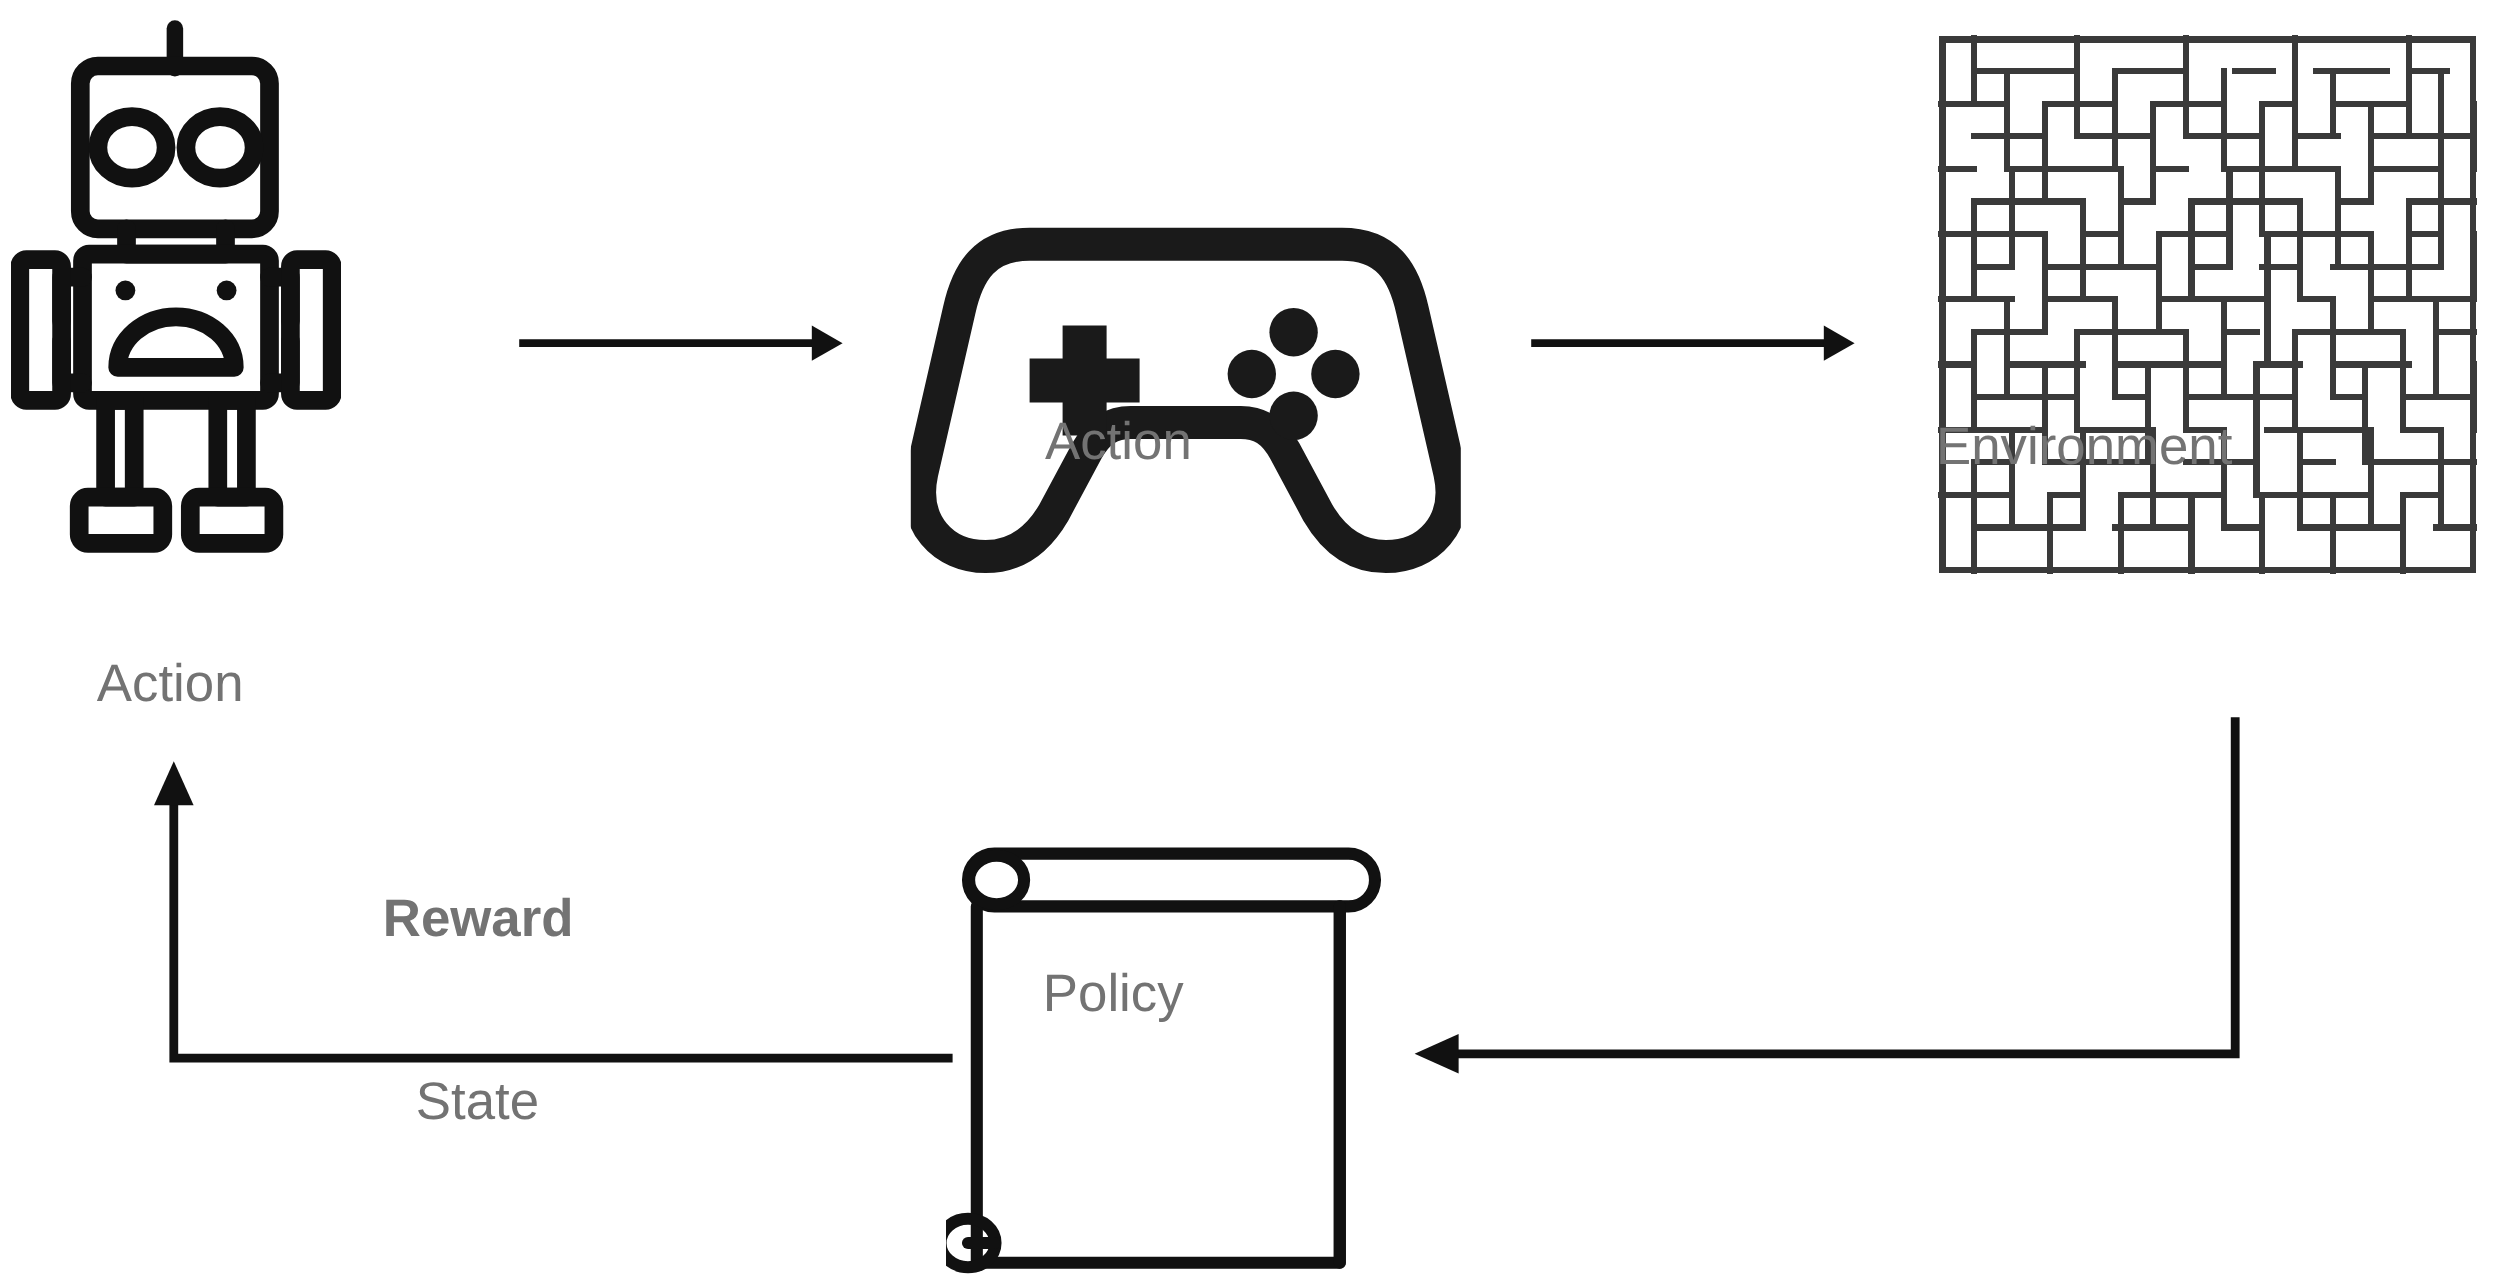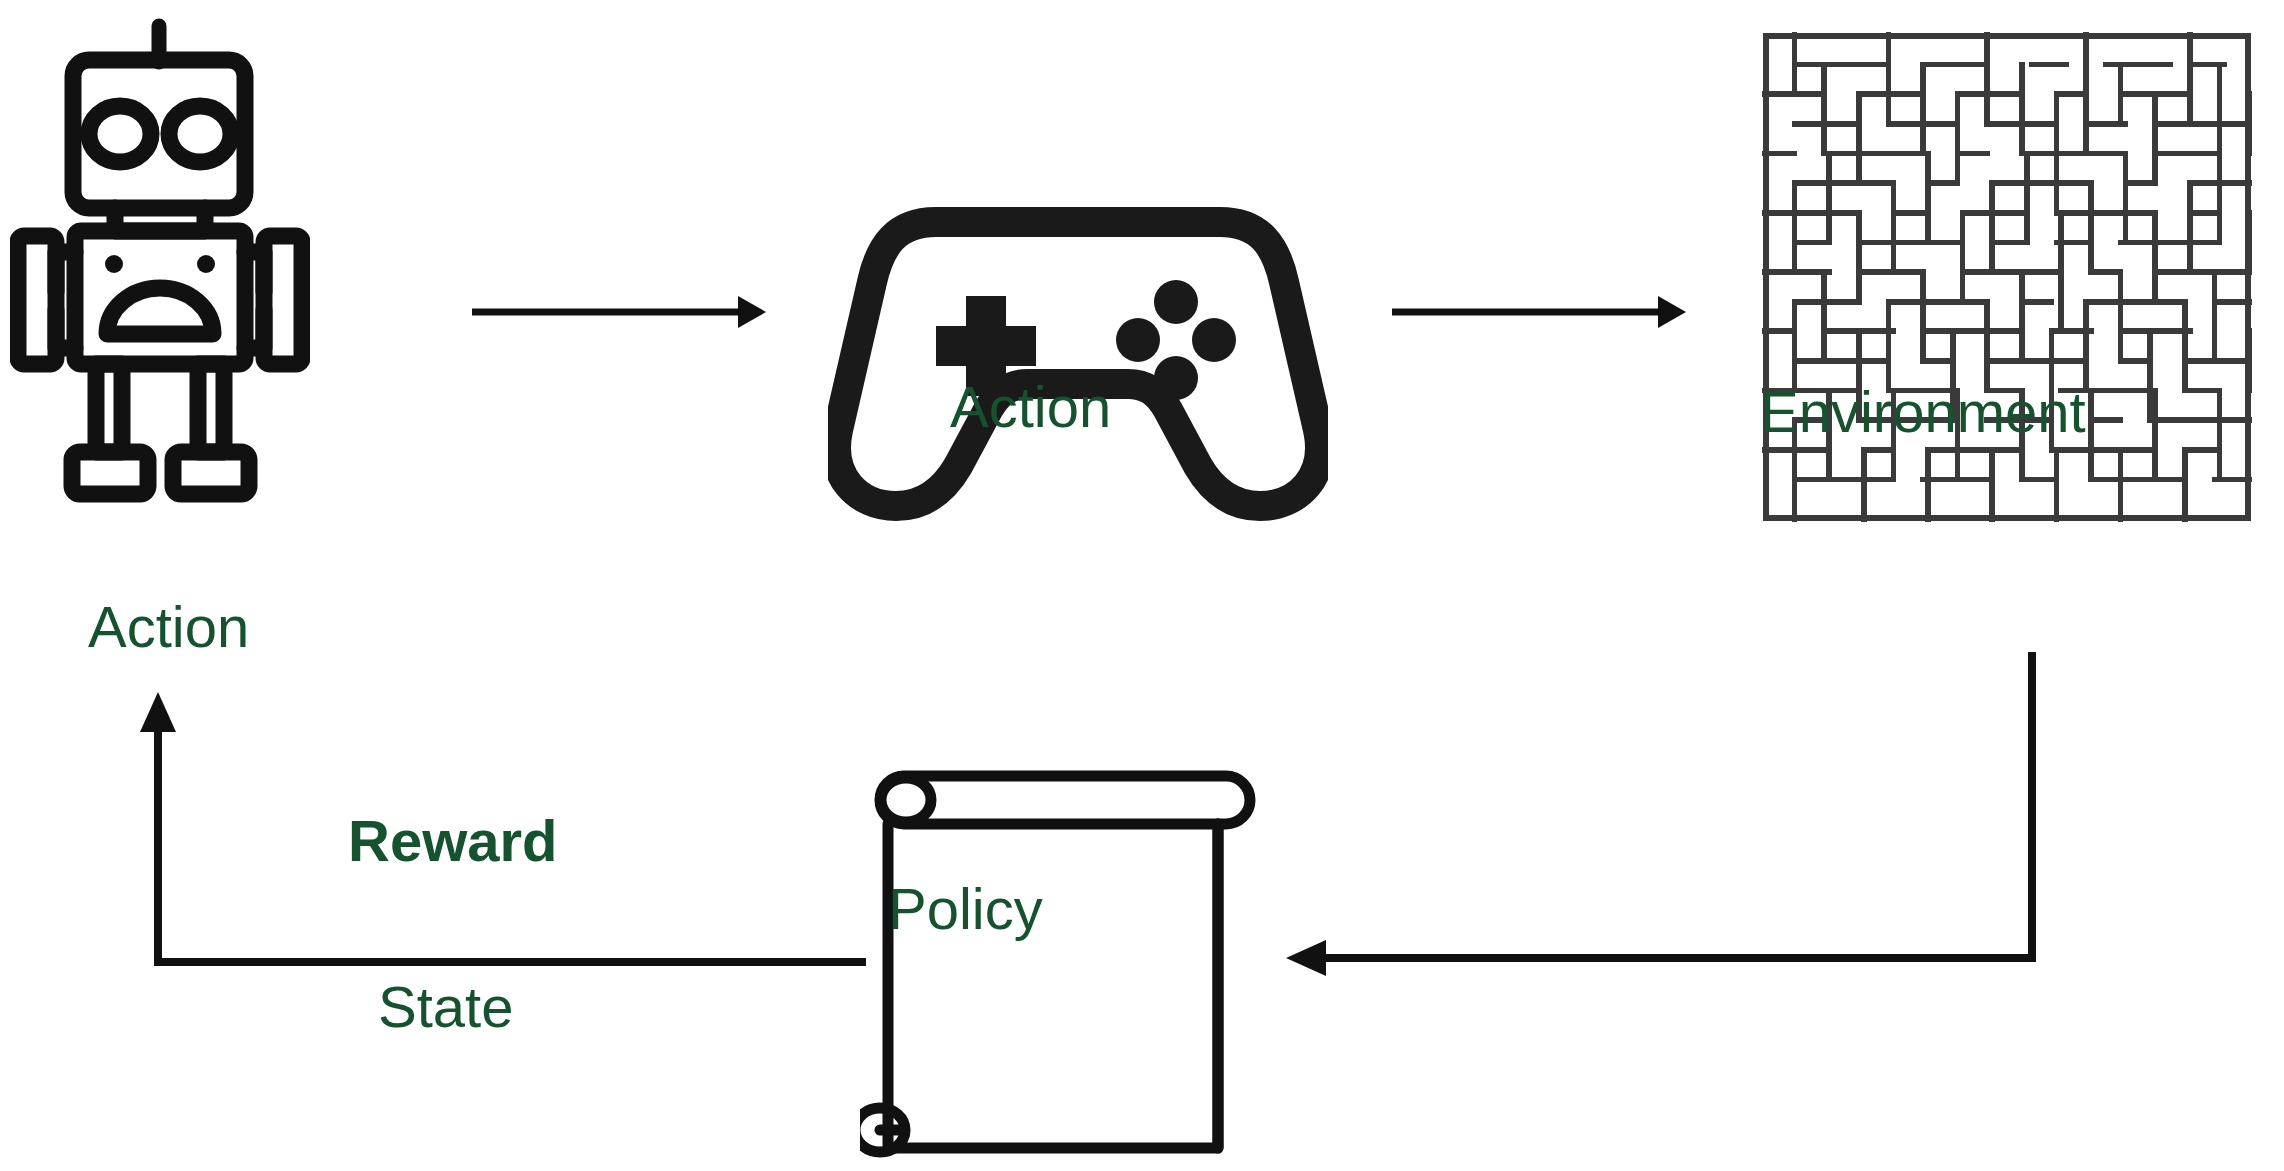--- a/index.html
+++ b/index.html
@@ -1,20 +1,20 @@
 <!DOCTYPE html>
 <html><head>
 <meta charset="utf-8">
 <style>
   html,body{margin:0;padding:0;background:#ffffff;}
   body{width:2284px;height:1171px;position:relative;overflow:hidden;
        font-family:"Liberation Sans","DejaVu Sans",sans-serif;color:#0d0d0d;}
   #stage{position:absolute;left:0;top:0;width:2284px;height:1171px;}
   svg{display:block;}
-  .lbl{position:absolute;font-size:58px;line-height:1;color:#14532d;white-space:nowrap;
+  .lbl{position:absolute;font-size:48px;line-height:1;color:#737373;white-space:nowrap;
        font-family:"Liberation Sans","DejaVu Sans",sans-serif;}
   .node{position:absolute;}
 </style>
 </head>
 <body>
 
 <div id="stage">
 
   <div class="node" style="left:10px;top:14px;">
     <svg width="300" height="580" viewBox="0 0 300 580">
@@ -154,21 +154,21 @@
 
         <line x1="358" y1="62" x2="358" y2="386"></line>
 
         <ellipse cx="46" cy="38" rx="25" ry="22"></ellipse>
 
         <ellipse cx="20" cy="368" rx="25" ry="22"></ellipse>
         <line x1="20" y1="368" x2="44" y2="368"></line>
       </g>
     </svg>
   </div>
-  <div class="lbl" style="left:888px;top:880px;">Policy</div>
+  <div class="lbl" style="left:948px;top:880px;">Policy</div>
 
   <div class="node" style="left:130px;top:690px;">
     <svg width="740" height="300" viewBox="0 0 740 300">
       <path d="M736 272 L28 272 L28 36" fill="none" stroke="#111" stroke-width="8" stroke-linejoin="miter" stroke-linecap="butt"></path>
       <polygon points="10,42 28,2 46,42" fill="#111"></polygon>
     </svg>
   </div>
 
   <div class="lbl" style="left:348px;top:812px;font-weight:bold;">Reward</div>
   <div class="lbl" style="left:378px;top:978px;text-align:right;">State</div>

